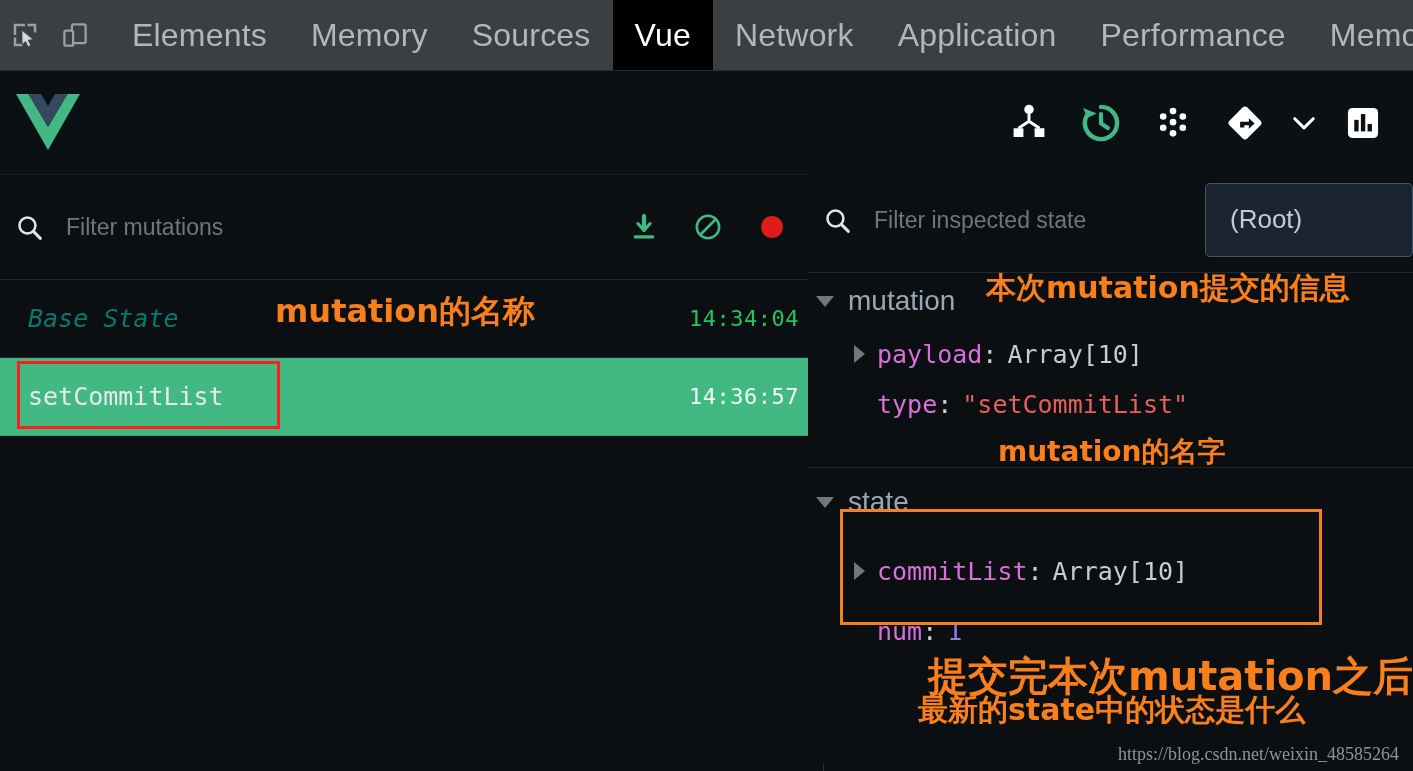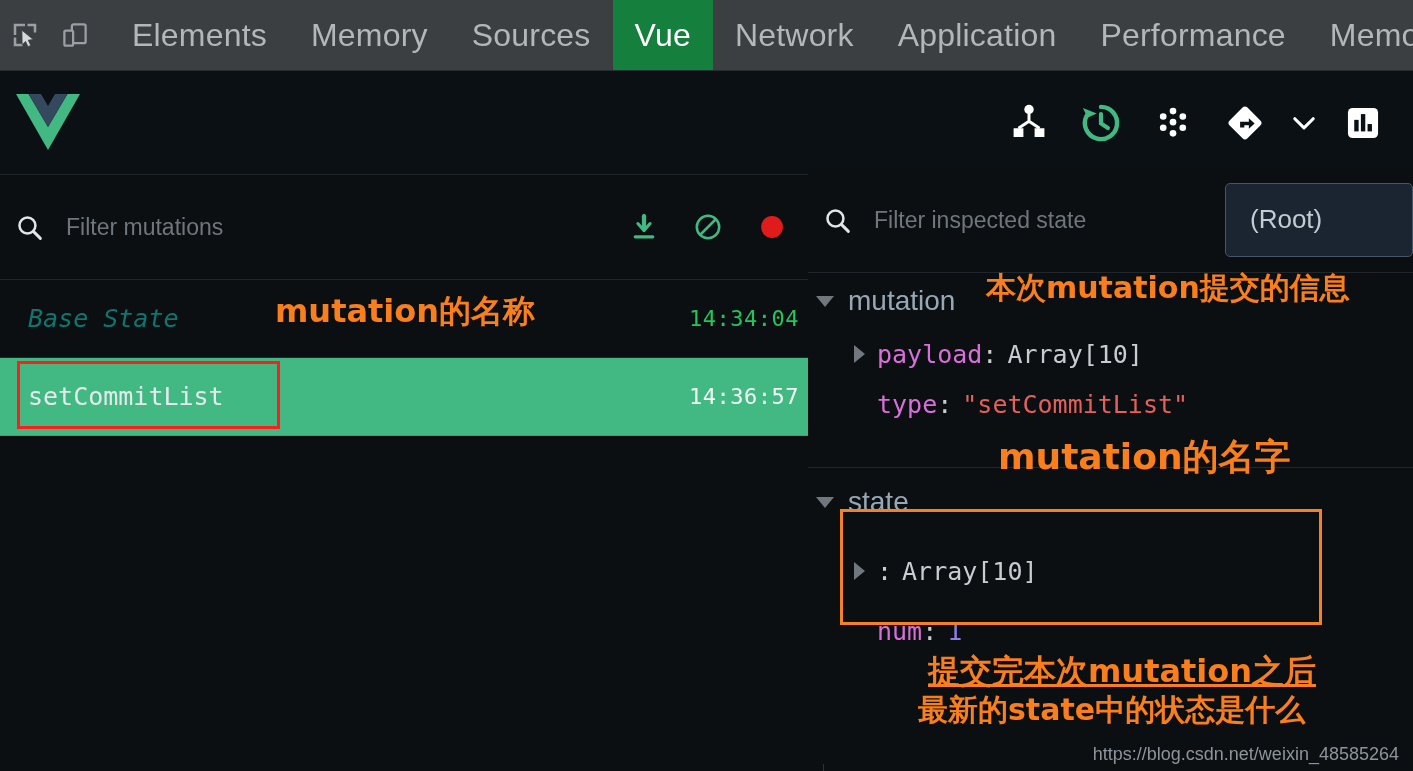--- a/index.html
+++ b/index.html
@@ -58,21 +58,21 @@
     display: flex;
     align-items: center;
     padding: 0 22px;
     color: #b4b7ba;
     font-size: 32px;
     letter-spacing: .2px;
     cursor: pointer;
     white-space: nowrap;
   }
   .tab.active {
-    background: #15803d;
+    background: #000000;
     color: #ffffff;
   }
   .tab-more {
     display: flex;
     align-items: center;
     padding: 0 18px 0 10px;
     color: #d6d8da;
     font-size: 27px;
     cursor: pointer;
   }
@@ -173,21 +173,21 @@
   }
   .root-btn {
     margin-right: 0;
     margin-left: 12px;
     background: #1b2531;
     border: 1px solid #46556a;
     border-radius: 5px;
     color: #c3cbd3;
     font-size: 26px;
     padding: 10px 0 12px 24px;
-    width: 188px;
+    width: 208px;
     height: 74px;
     box-sizing: border-box;
     display: flex;
     align-items: center;
     cursor: pointer;
     white-space: nowrap;
     overflow: hidden;
   }
 
   
@@ -305,21 +305,21 @@
     background: #20262b;
     margin: 0;
   }
 
   .watermark {
     position: absolute;
     right: 14px;
     bottom: 6px;
     color: #8d949b;
     font-size: 18px;
-    font-family: Liberation Sans, sans-serif;
+    font-family: Liberation Serif, serif;
     white-space: nowrap;
     pointer-events: none;
   }
 </style>
 </head>
 <body>
 
 <div class="devtools">
 
   <div class="tabstrip">
@@ -492,35 +492,36 @@
 
     <div class="divider-h" style="margin-top:38px;"></div>
 
     <div class="tree-section" style="margin-top:6px;">
       <div class="tree-head">
         <span class="tri"></span>
         <span class="tree-head-label">state</span>
       </div>
       <div class="tree-row" style="margin-top:16px;">
         <span class="tri closed"></span>
+        <span class="k">commitList</span>
         <span class="colon">:</span>
         <span class="v-obj">Array[10]</span>
       </div>
       <div class="tree-row" style="margin-top:10px;">
         <span class="spacer"></span>
         <span class="k">num</span>
         <span class="colon">:</span>
         <span class="v-num">1</span>
       </div>
     </div>
 
     <div class="hl-orange" style="left:32px; top:341px; width:482px; height:116px;"></div>
 
     <div class="anno" style="left:178px; top:101px; font-size:30px;">本次mutation提交的信息</div>
 
-    <div class="anno" style="left:190px; top:266px; font-size:36px;">mutation的名字</div>
-
-    <div class="anno" style="left:120px; top:483px; font-size:32px;text-decoration:underline;">提交完本次mutation之后</div>
+    <div class="anno" style="left:190px; top:266px; font-size:28px;">mutation的名字</div>
+
+    <div class="anno" style="left:120px; top:483px; font-size:40px;">提交完本次mutation之后</div>
     <div class="anno" style="left:110px; top:523px; font-size:30px;">最新的state中的状态是什么</div>
   </div>
 
   <div class="watermark">https://blog.csdn.net/weixin_48585264</div>
 </div>
 
 </body></html>

